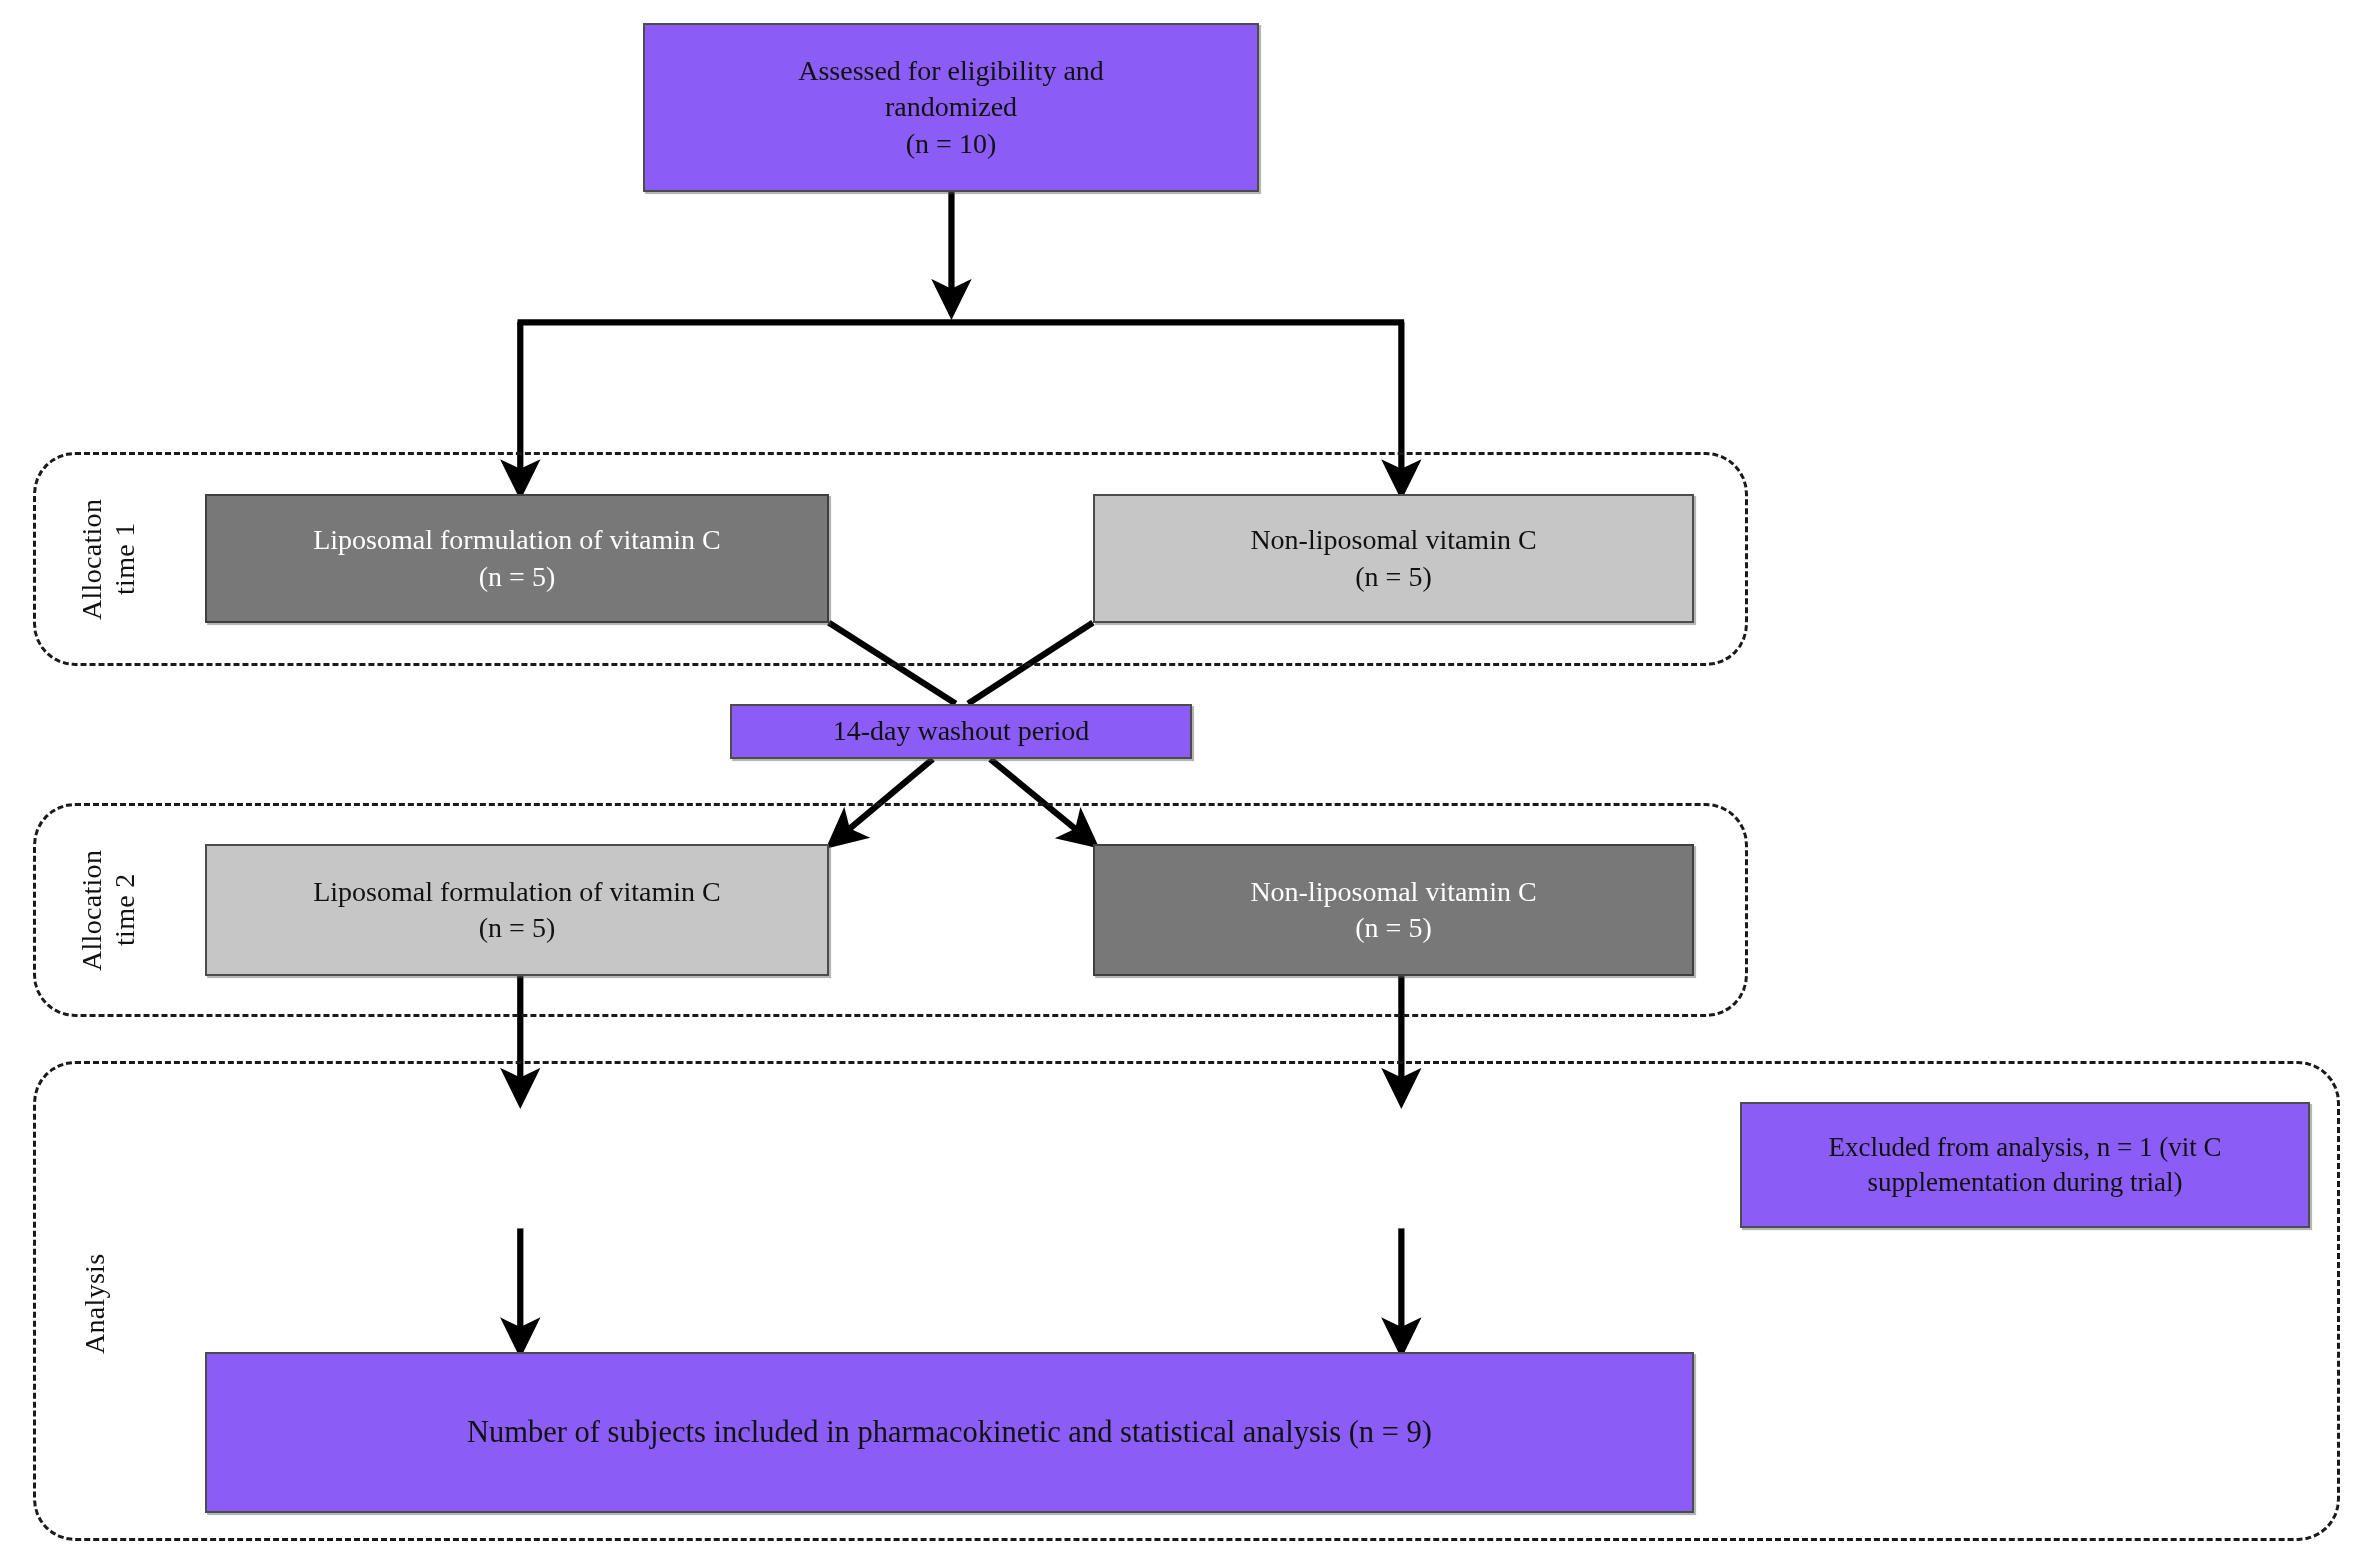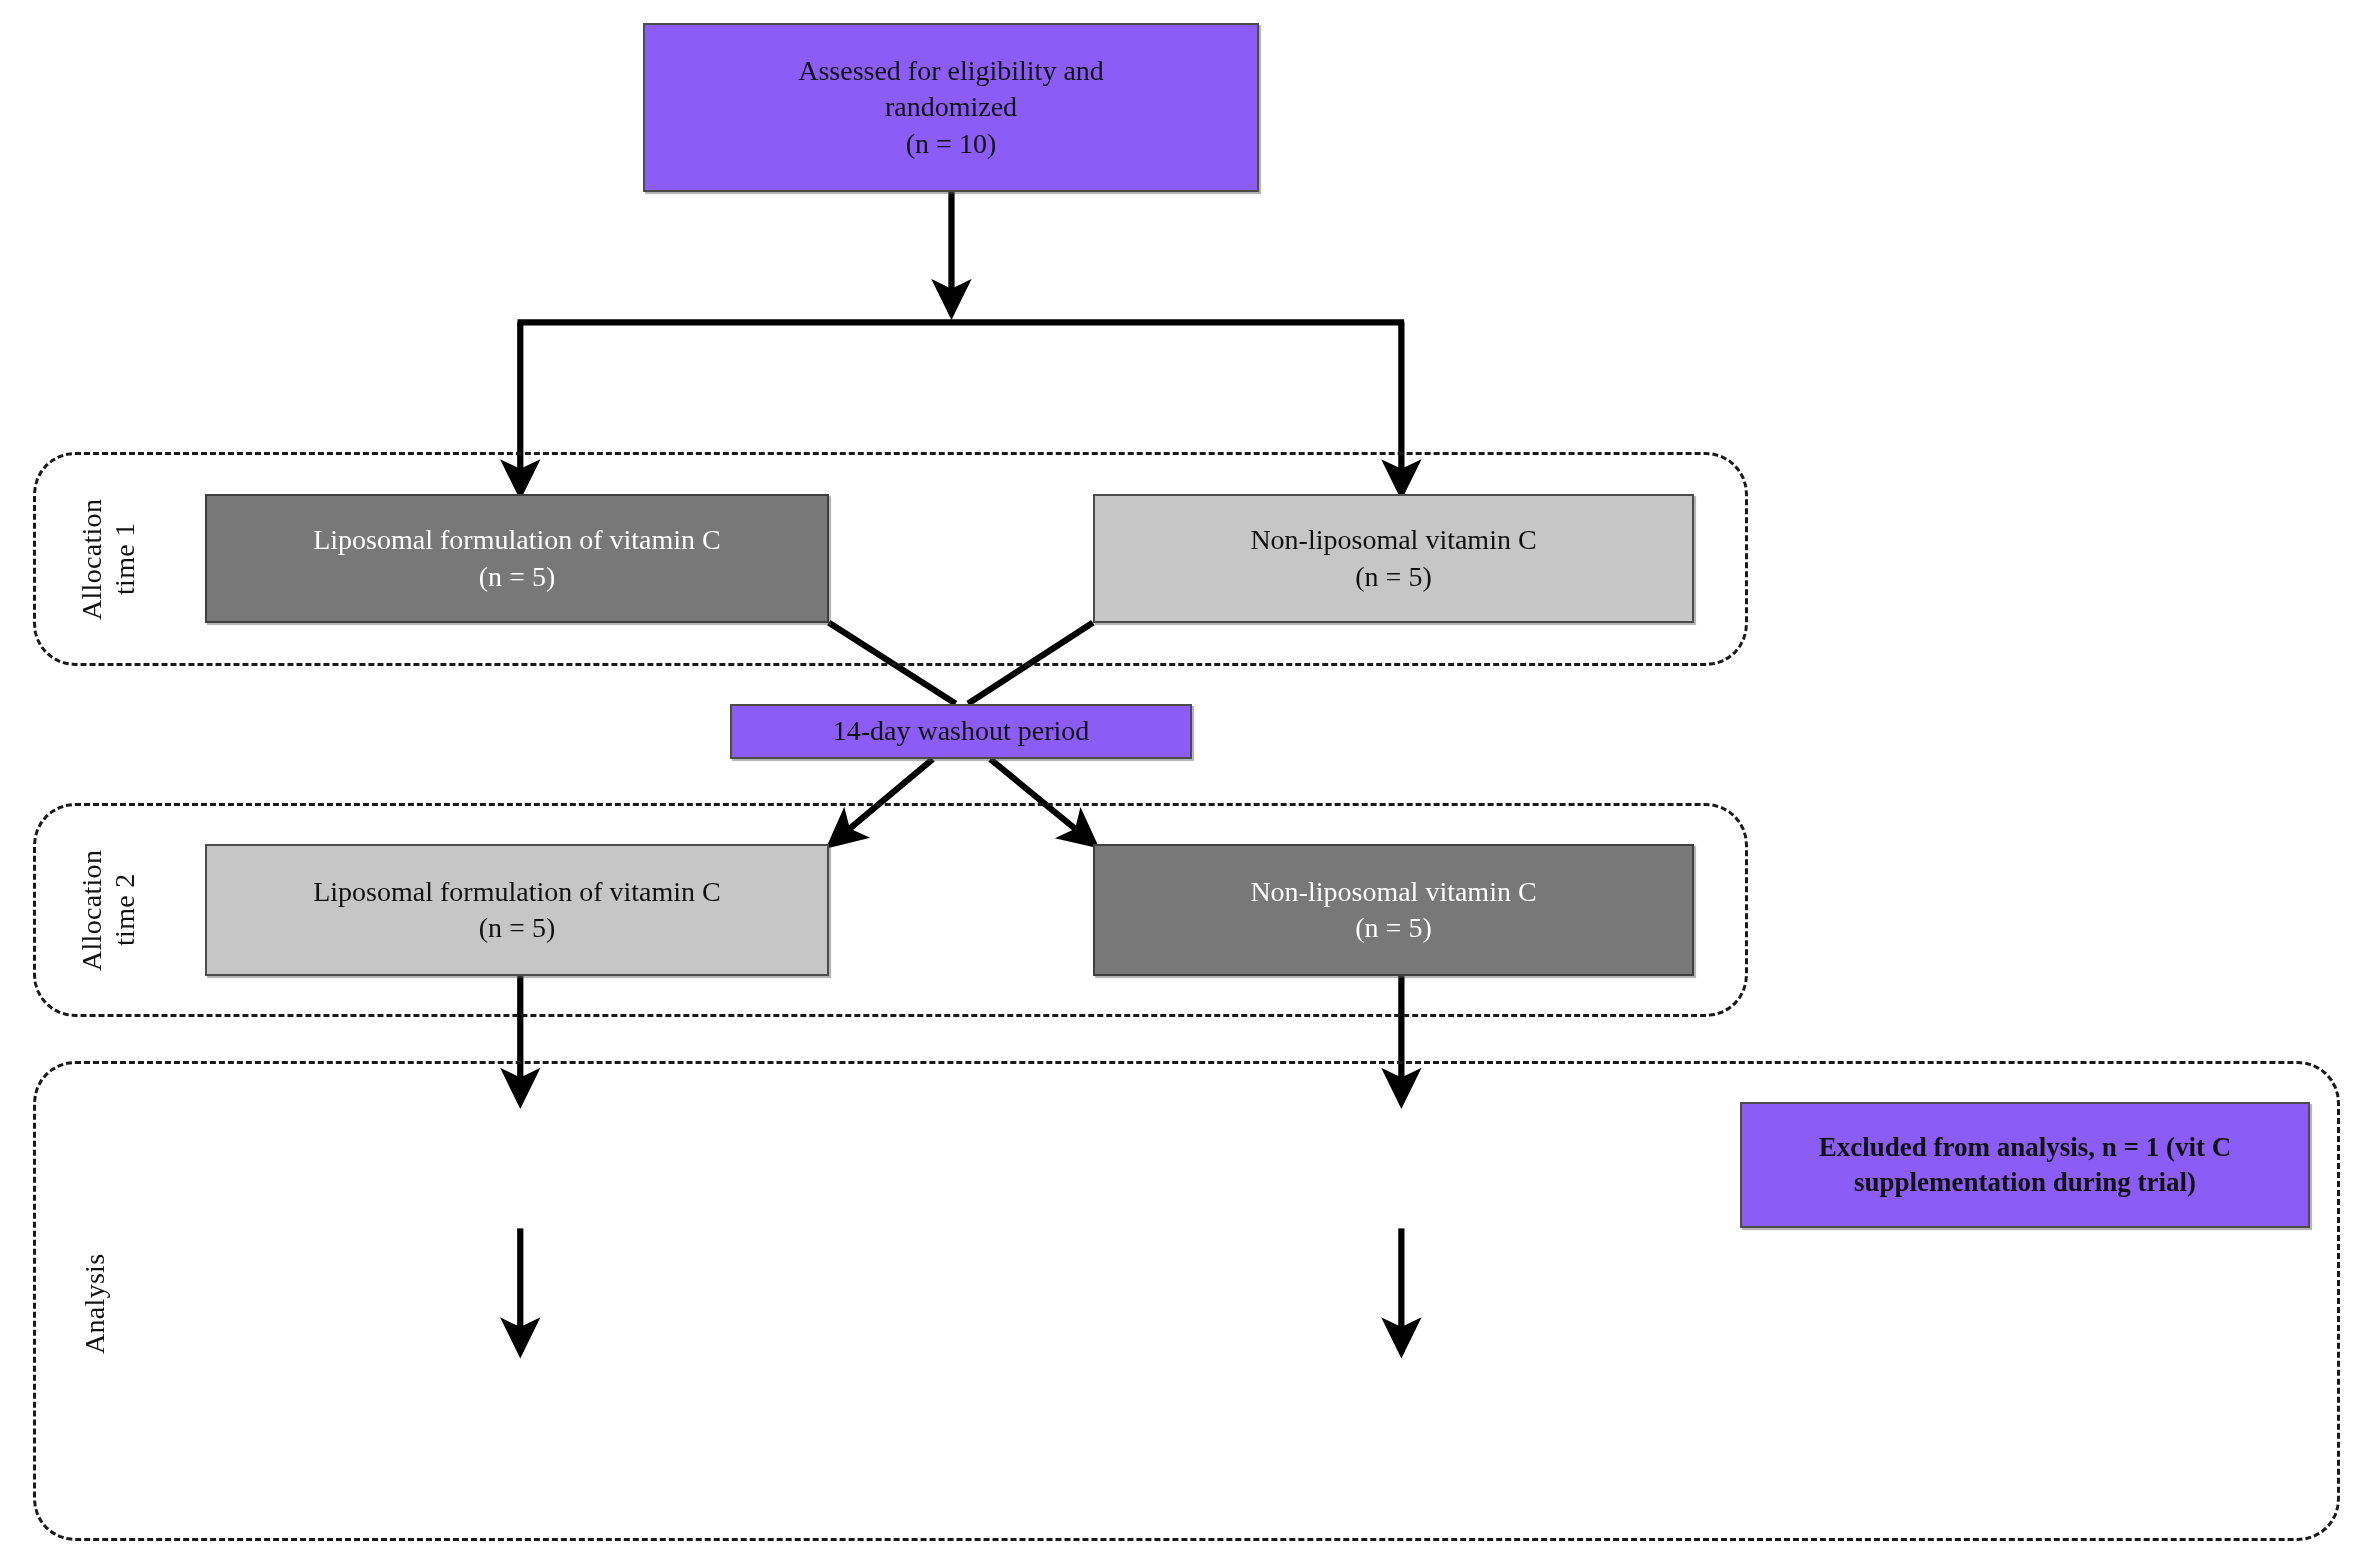--- a/index.html
+++ b/index.html
@@ -131,18 +131,19 @@
   <div class="node fill-mid" style="left:205px; top:844px; width:624px; height:132px;">Liposomal formulation of vitamin C
 (n = 5)</div>
 
   <div class="node fill-dark" style="left:1093px; top:844px; width:601px; height:132px;">Non-liposomal vitamin C
 (n = 5)</div>
 
   <div class="group-box" style="left:33px; top:1061px; width:2307px; height:480px;"></div>
   <div class="group-label" style="left:78px; top:1144px; width:49px; height:319px;">Analysis</div>
 
 
-  <div class="node fill-light small-text" style="left:1740px; top:1102px; width:570px; height:126px;font-weight:bold;">Excluded from analysis, n = 1 (vit C
+  <div class="node fill-light small-text" style="left:1740px; top:1102px; width:570px; height:126px;">Excluded from analysis, n = 1 (vit C
 supplementation during trial)</div>
 
+  <div class="node fill-light wide-text" style="left:205px; top:1352px; width:1489px; height:161px;">Number of subjects included in pharmacokinetic and statistical analysis (n = 9)</div>
 
 </div>
 
 
 </body></html>

